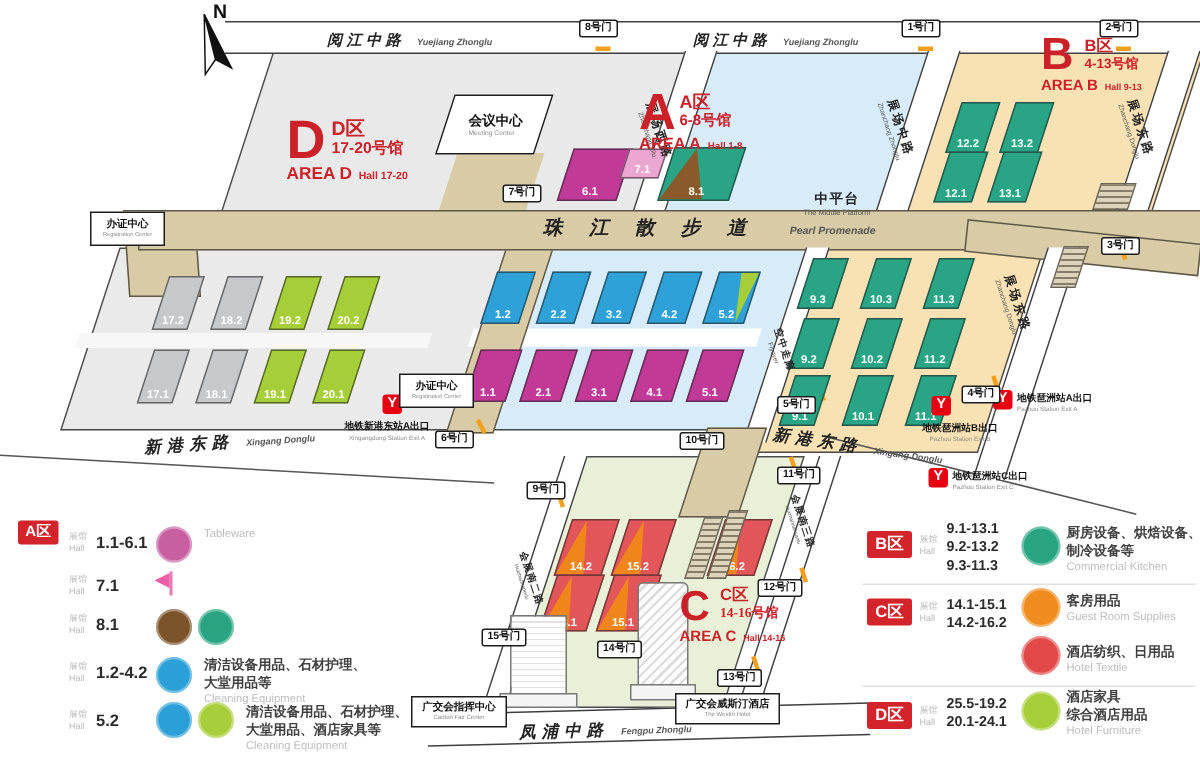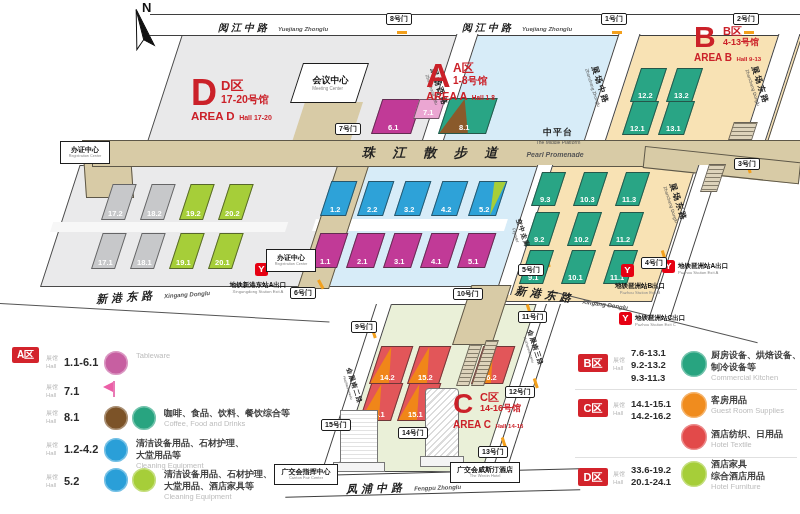--- a/index.html
+++ b/index.html
@@ -306,33 +306,33 @@
       <span class="re" style="display:block;font-size:3.5px;">Huizhannanerlu</span>
     </div>
     <div class="rlab center" style="left: 490px; top: 342px; transform: rotate(72deg); width: 86px;">
       <span class="rz" style="display:block;font-size:6.5px;letter-spacing:1px;">会展南三路</span>
       <span class="re" style="display:block;font-size:3.5px;">Huizhannansanlu</span>
     </div>
     <div class="rlab" style="left: 346px; top: 477px; transform: rotate(-2deg);"><span class="rz" style="font-size:11px;letter-spacing:4px;font-style:italic;">凤浦中路</span><span class="re" style="margin-left:8px;font-size:6px;font-style:italic;font-weight:bold;">Fengpu Zhonglu</span></div>
     <div class="alab" style="left: 426px; top: 58px;">
       <b style="position:absolute;left:0;top:0;font-size:34px;">A</b>
       <b style="position:absolute;left:27px;top:4px;font-size:12px;">A区</b>
-      <b style="position:absolute;left:27px;top:18px;font-size:10px;">1-8号馆</b>
+      <b style="position:absolute;left:27px;top:18px;font-size:10px;">6-8号馆</b>
       <span style="position:absolute;left:0px;top:29px;white-space:nowrap;"><b style="font-size:11px;">AREA A</b> <b style="font-size:6.5px;">Hall 1-8</b></span>
     </div>
     <div class="alab" style="left: 694px; top: 22px;">
       <b style="position:absolute;left:0;top:0;font-size:30px;">B</b>
       <b style="position:absolute;left:29px;top:4px;font-size:11px;">B区</b>
       <b style="position:absolute;left:29px;top:16px;font-size:9px;">4-13号馆</b>
       <span style="position:absolute;left:0px;top:26px;white-space:nowrap;"><b style="font-size:10px;">AREA B</b> <b style="font-size:6px;">Hall 9-13</b></span>
     </div>
     <div class="alab" style="left: 453px; top: 390px;">
       <b style="position:absolute;left:0;top:0;font-size:28px;">C</b>
       <b style="position:absolute;left:27px;top:2px;font-size:11px;">C区</b>
-      <b style="position:absolute;left:27px;top:14px;font-size:9px;">14-16号馆</b>
+      <b style="position:absolute;left:27px;top:14px;font-size:9px;font-family:Liberation Serif, serif;">14-16号馆</b>
       <span style="position:absolute;left:0px;top:25px;white-space:nowrap;"><b style="font-size:10px;">AREA C</b> <b style="font-size:6px;">Hall 14-16</b></span>
     </div>
     <div class="alab" style="left: 191px; top: 75px;">
       <b style="position:absolute;left:0;top:0;font-size:36px;">D</b>
       <b style="position:absolute;left:30px;top:4px;font-size:13px;">D区</b>
       <b style="position:absolute;left:30px;top:19px;font-size:10.5px;">17-20号馆</b>
       <span style="position:absolute;left:0px;top:32px;white-space:nowrap;"><b style="font-size:11.5px;">AREA D</b> <b style="font-size:7px;">Hall 17-20</b></span>
     </div>
     <div class="micon" style="left: 255px; top: 263px;">Y</div>
     <div class="mlabel" style="left: 210px; top: 281px; width: 96px; text-align: center;"><span>地铁新港东站A出口</span><span class="en">Xingangdong Station Exit A</span></div>
@@ -374,45 +374,41 @@
     <div class="flagicon" style="left: 104px; top: 380px;">
       <span class="pole"></span>
       <span class="pennant" style="left:-1px;top:2px;"></span>
     </div>
     <div class="ltext" style="left: 136px; top: 382px; width: 180px;">
     </div>
     <div class="lhall" style="left: 46px; top: 410px;"><span>展馆</span><br><span>Hall</span></div>
     <div class="lnum" style="left: 64px; top: 410px; font-size: 11px;">8.1</div>
     <div class="licon" style="left: 104px; top: 406px; width: 24px; height: 24px; background: rgb(124, 83, 40); box-shadow: rgba(255, 255, 255, 0.35) 0px 0px 0px 1.5px inset;"></div>
     <div class="licon" style="left: 132px; top: 406px; width: 24px; height: 24px; background: rgb(40, 164, 128); box-shadow: rgba(255, 255, 255, 0.35) 0px 0px 0px 1.5px inset;"></div>
-    <div class="ltext" style="left: 164px; top: 407px; width: 180px;">
-      <div class="lz">咖啡、食品、饮料、餐饮综合等</div>
-      <div class="le">Coffee, Food and Drinks</div>
-    </div>
     <div class="lhall" style="left: 46px; top: 442px;"><span>展馆</span><br><span>Hall</span></div>
     <div class="lnum" style="left: 64px; top: 442px; font-size: 11px;">1.2-4.2</div>
     <div class="licon" style="left: 104px; top: 438px; width: 24px; height: 24px; background: rgb(42, 159, 216); box-shadow: rgba(255, 255, 255, 0.35) 0px 0px 0px 1.5px inset;"></div>
     <div class="ltext" style="left: 136px; top: 437px; width: 180px;">
       <div class="lz">清洁设备用品、石材护理、
 大堂用品等</div>
       <div class="le">Cleaning Equipment</div>
     </div>
     <div class="lhall" style="left: 46px; top: 474px;"><span>展馆</span><br><span>Hall</span></div>
     <div class="lnum" style="left: 64px; top: 474px; font-size: 11px;">5.2</div>
     <div class="licon" style="left: 104px; top: 468px; width: 24px; height: 24px; background: rgb(42, 159, 216); box-shadow: rgba(255, 255, 255, 0.35) 0px 0px 0px 1.5px inset;"></div>
     <div class="licon" style="left: 132px; top: 468px; width: 24px; height: 24px; background: rgb(166, 206, 57); box-shadow: rgba(255, 255, 255, 0.35) 0px 0px 0px 1.5px inset;"></div>
     <div class="ltext" style="left: 164px; top: 468px; width: 180px;">
       <div class="lz">清洁设备用品、石材护理、
 大堂用品、酒店家具等</div>
       <div class="le">Cleaning Equipment</div>
     </div>
     <div class="lbadge" style="left: 578px; top: 354px; width: 30px; height: 18px; font-size: 11px; line-height: 18px;">B区</div>
     <div class="lhall" style="left: 613px; top: 357px;"><span>展馆</span><br><span>Hall</span></div>
     <div class="lnum" style="left: 631px; top: 347px; font-size: 9.5px;">
-      <div>7.6-13.1</div>
+      <div>9.1-13.1</div>
       <div>9.2-13.2</div>
       <div>9.3-11.3</div>
     </div>
     <div class="licon" style="left: 681px; top: 351px; width: 26px; height: 26px; background: rgb(40, 164, 128); box-shadow: rgba(255, 255, 255, 0.35) 0px 0px 0px 1.5px inset;"></div>
     <div class="ltext" style="left: 711px; top: 349px; width: 110px;">
       <div class="lz">厨房设备、烘焙设备、
 制冷设备等</div>
       <div class="le">Commercial Kitchen</div>
     </div>
     <div class="lbadge" style="left: 578px; top: 399px; width: 30px; height: 18px; font-size: 11px; line-height: 18px;">C区</div>
@@ -427,21 +423,21 @@
       <div class="le">Guest Room Supplies</div>
     </div>
     <div class="licon" style="left: 681px; top: 424px; width: 26px; height: 26px; background: rgb(226, 74, 74); box-shadow: rgba(255, 255, 255, 0.35) 0px 0px 0px 1.5px inset;"></div>
     <div class="ltext" style="left: 711px; top: 428px; width: 110px;">
       <div class="lz">酒店纺织、日用品</div>
       <div class="le">Hotel Textile</div>
     </div>
     <div class="lbadge" style="left: 578px; top: 468px; width: 30px; height: 18px; font-size: 11px; line-height: 18px;">D区</div>
     <div class="lhall" style="left: 613px; top: 471px;"><span>展馆</span><br><span>Hall</span></div>
     <div class="lnum" style="left: 631px; top: 464px; font-size: 9.5px;">
-      <div>33.6-19.2</div>
+      <div>25.5-19.2</div>
       <div>20.1-24.1</div>
     </div>
     <div class="licon" style="left: 681px; top: 461px; width: 26px; height: 26px; background: rgb(166, 206, 57); box-shadow: rgba(255, 255, 255, 0.35) 0px 0px 0px 1.5px inset;"></div>
     <div class="ltext" style="left: 711px; top: 458px; width: 110px;">
       <div class="lz">酒店家具
 综合酒店用品</div>
       <div class="le">Hotel Furniture</div>
     </div>
   </div>
 

